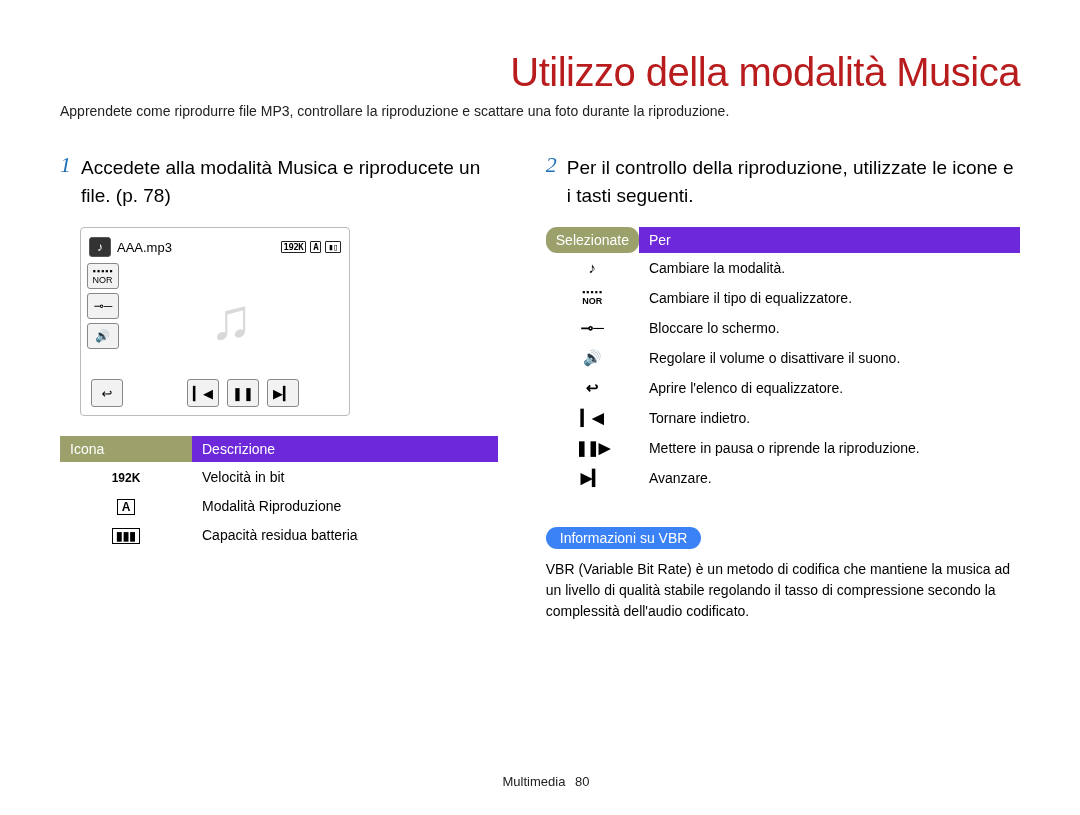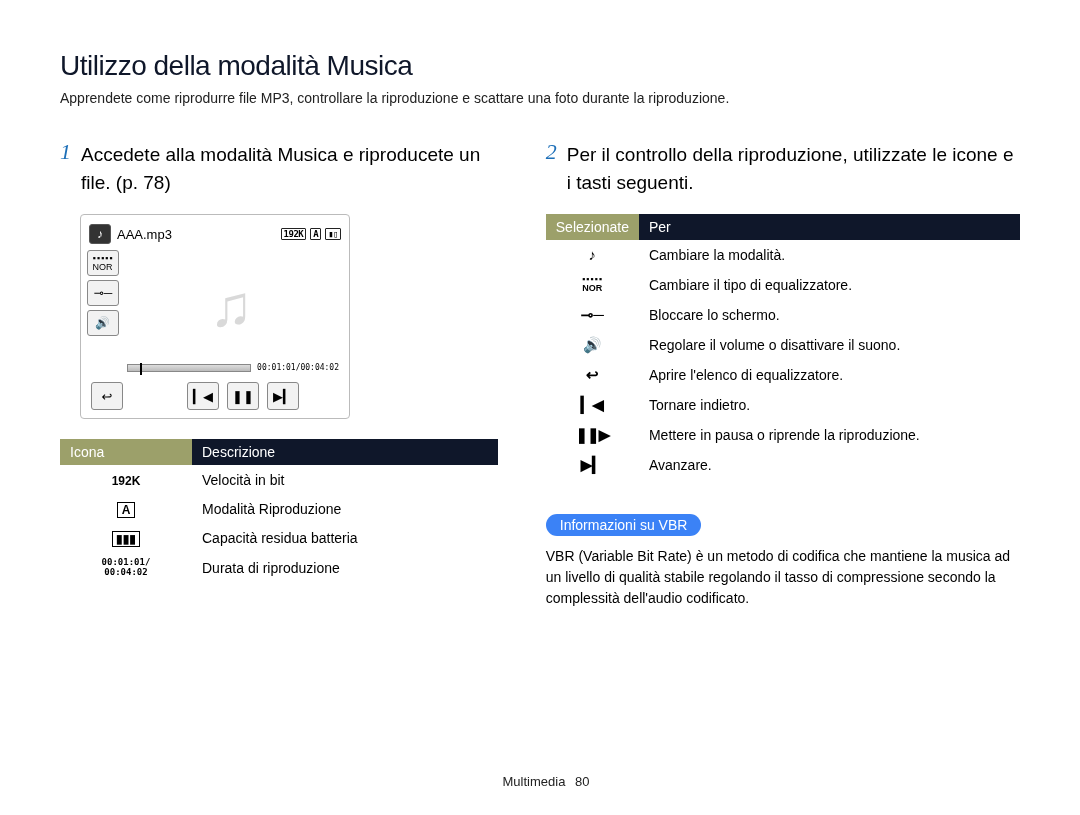--- a/index.html
+++ b/index.html
@@ -6,25 +6,26 @@
   body {
     width: 1080px;
     height: 815px;
     background: #fff;
     font-family: Arial, Helvetica, sans-serif;
     color: #000;
     padding: 50px 60px 30px 60px;
     position: relative;
   }
   h1 {
-    font-size: 28px;
+    font-size: 40px;
     font-weight: 400;
-    color: #0f172a;
+    color: #b91c1c;
     margin-bottom: 8px;
     letter-spacing: -0.5px;
+    text-align: right;
   }
   .intro {
     font-size: 14px;
     color: #222;
     margin-bottom: 35px;
   }
   .cols {
     display: flex;
     gap: 48px;
   }
@@ -78,21 +79,21 @@
   .p-prog .bar { flex:1; height:8px; border:1px solid #888; background:linear-gradient(#ddd,#bbb); position:relative; }
   .p-prog .thumb { position:absolute; left:12px; top:-2px; width:2px; height:12px; background:#000; }
   .p-prog .t { font-size:8px; font-family: monospace; line-height:1; }
   .p-ctrl { display:flex; gap:8px; align-items:center; padding:6px 4px 2px 4px; }
   .p-ctrl .btn { width:32px; height:28px; border:1px solid #888; border-radius:3px; background:#f2f2f2; display:flex; align-items:center; justify-content:center; font-size:13px; }
   .p-ctrl .spacer { flex:0 0 8px; }
   .p-ctrl .group { flex:1; display:flex; gap:8px; justify-content:center; }
   
   table.icon-table { width: 100%; border-collapse: collapse; font-size: 14px; }
   table.icon-table th {
-    background: #0f172a; color:#fff; font-weight:400; text-align:left;
+    background: #6d28d9; color:#fff; font-weight:400; text-align:left;
     padding: 5px 10px; font-size:14px;
   }
   table.icon-table th.sel { background:#9ca06a; width:132px; }
   table.icon-table td {
     padding: 6px 10px; vertical-align: middle;
   }
   table.icon-table .ic-cell { width: 80px; text-align:center; font-size:15px; }
   .ic-box { font-weight:bold; font-family: Arial, sans-serif; font-size:12px; }
   .ic-nor { font-size:9px; line-height:1; display:inline-block; }
   .ic-nor .dots{ letter-spacing:1px; }
@@ -137,26 +138,20 @@
           <div class="ic">
               <span class="ic-nor"><span class="dots">▪▪▪▪▪</span><br>NOR</span>
             </div>
           <div class="ic">⊸─</div>
           <div class="ic">🔊</div>
         </div>
         <div class="p-art">
           <span class="note">♫</span>
         </div>
       </div>
-      <div class="p-prog">
-        <div class="bar">
-            <div class="thumb"></div>
-          </div>
-        <div class="t">00:01:01/00:04:02</div>
-      </div>
       <div class="p-ctrl">
         <div class="btn">↩</div>
         <div class="spacer"></div>
         <div class="group">
           <div class="btn">▎◀</div>
           <div class="btn">❚❚</div>
           <div class="btn">▶▎</div>
         </div>
       </div>
     </div>
@@ -174,40 +169,34 @@
           <td>Velocità in bit</td>
         </tr>
         <tr>
           <td class="ic-cell"><span class="ic-box" style="border:1px solid #000; padding:0 4px;">A</span></td>
           <td>Modalità Riproduzione</td>
         </tr>
         <tr>
           <td class="ic-cell"><span class="ic-box" style="border:1px solid #000; padding:0 3px;">▮▮▮</span></td>
           <td>Capacità residua batteria</td>
         </tr>
-        <tr>
-          <td class="ic-cell" style="font-size:9px; font-family:monospace; line-height:1.1; font-weight:bold;">
-            <span><span>00:01:01</span>/<br><span>00:04:02</span></span>
-          </td>
-          <td>Durata di riproduzione</td>
-        </tr>
       </tbody>
     </table>
   </div>
 
   <div class="col-right">
     <div class="step">
       <div class="step-num">2</div>
       <div class="step-text">Per il controllo della riproduzione, utilizzate le icone e i tasti seguenti.</div>
     </div>
 
     <table class="icon-table">
       <thead>
         <tr>
-          <th class="sel" style="width:80px;">Selezionate</th>
+          <th class="sel" style="width:80px;border-radius:11px;">Selezionate</th>
           <th>Per</th>
         </tr>
       </thead>
       <tbody>
         <tr>
           <td class="ic-cell"><span>♪</span></td>
           <td>Cambiare la modalità.</td>
         </tr>
         <tr>
           <td class="ic-cell"><span class="ic-nor"><span class="dots">▪▪▪▪▪</span><br><b>NOR</b></span></td>

